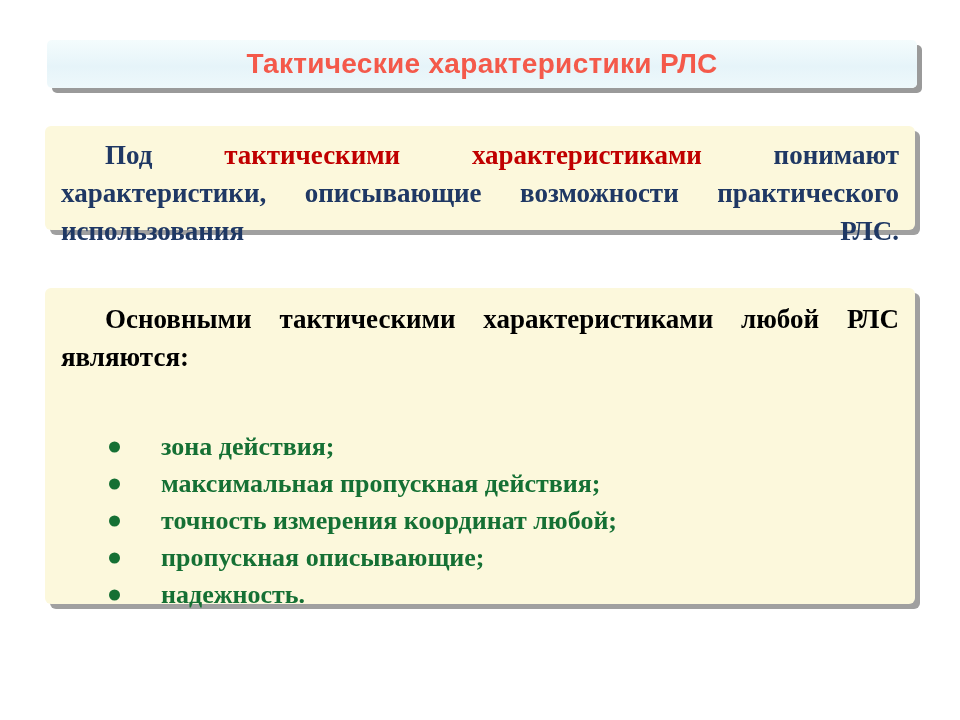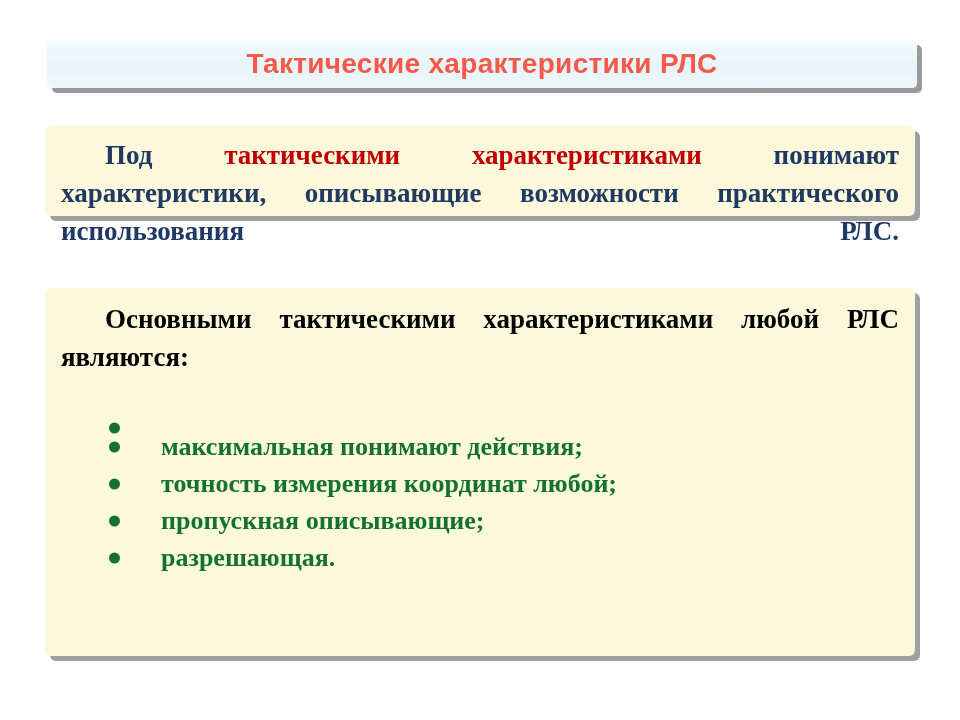--- a/index.html
+++ b/index.html
@@ -41,26 +41,26 @@
 
   
   .card {
     position: absolute;
     background: #fcf8dc;
     border-radius: 6px;
     box-shadow: 5px 5px 0 0 #a0a0a0;
   }
   .card-1 {
     left: 45px; top: 126px;
-    width: 870px; height: 90px;
+    width: 870px; height: 104px;
     padding: 10px 16px 8px 16px;
   }
   .card-2 {
     left: 45px; top: 288px;
-    width: 870px; height: 368px;
+    width: 870px; height: 316px;
     padding: 12px 16px 10px 16px;
   }
 
   
   .para {
     margin: 0;
     font-family: "Liberation Serif", serif;
     font-weight: bold;
     font-size: 27px;
     line-height: 38px;
@@ -134,33 +134,34 @@
       <span class="w-navy">Под </span><span class="w-red">тактическими характеристиками </span><span class="w-navy">понимают характеристики, описывающие возможности практического использования РЛС.</span>
     </p>
   </div>
 
   <div class="card card-2">
     <p class="para-black">Основными тактическими характеристиками любой РЛС являются:</p>
 
     <ul class="bullets">
       <li>
         <span class="dot"></span>
+        <span>зона действия;</span>
       </li>
       <li>
         <span class="dot"></span>
-        <span>максимальная понимают действия;</span>
+        <span>максимальная пропускная действия;</span>
       </li>
       <li>
         <span class="dot"></span>
         <span>точность измерения координат любой;</span>
       </li>
       <li>
         <span class="dot"></span>
         <span>пропускная описывающие;</span>
       </li>
       <li>
         <span class="dot"></span>
-        <span>разрешающая.</span>
+        <span>надежность.</span>
       </li>
     </ul>
   </div>
 
 </div>
 
 </body></html>

